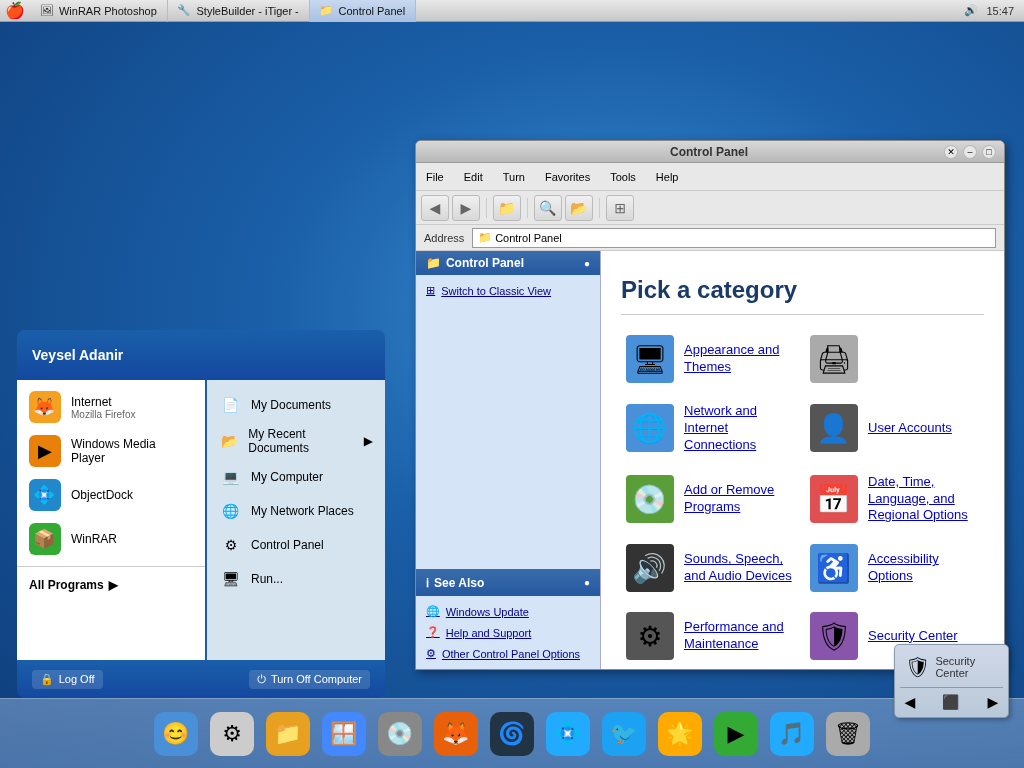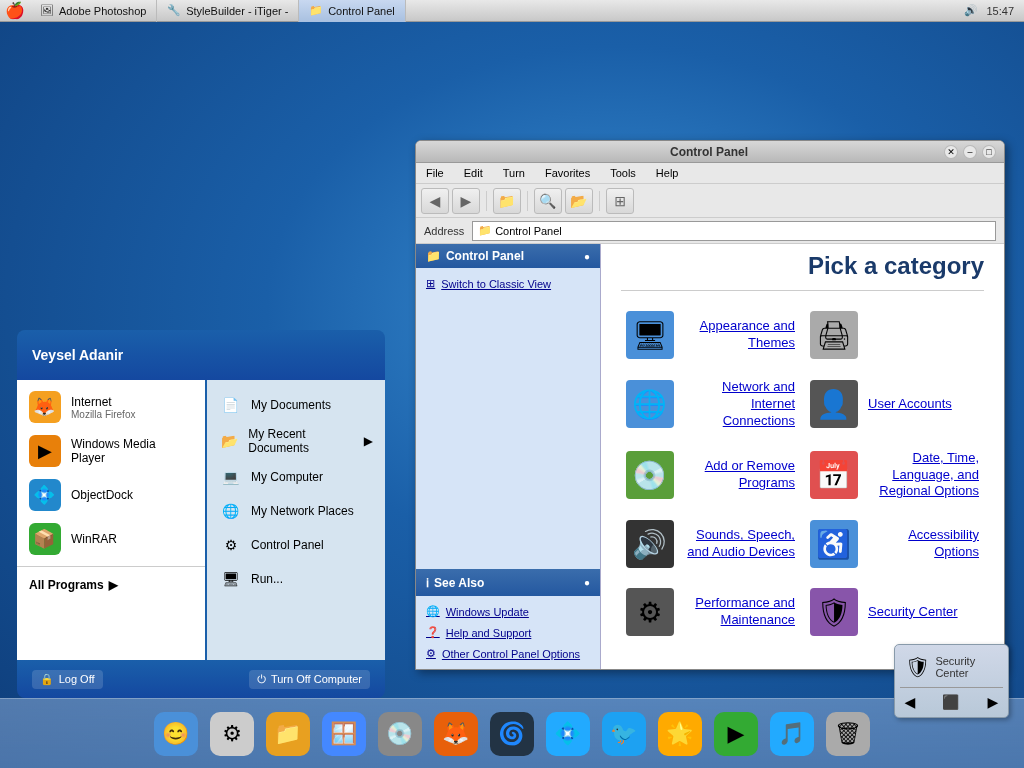--- a/index.html
+++ b/index.html
@@ -261,21 +261,21 @@
       align-items: center;
       justify-content: center;
       font-size: 9px;
       cursor: pointer;
       border: 1px solid rgba(0,0,0,0.2);
     }
     .cp-btn-close { background: #e8e8e8; }
     .cp-btn-min { background: #e8e8e8; }
     .cp-btn-max { background: #e8e8e8; }
     .cp-menubar {
-      height: 21px;
+      height: 28px;
       background: #e8e8e8;
       display: flex;
       align-items: center;
       padding: 0 5px;
       border-bottom: 1px solid #ccc;
       gap: 10px;
     }
     .cp-menu-item {
       font-size: 11px;
       color: #000;
@@ -379,23 +379,22 @@
       font-size: 12px;
       font-weight: bold;
       padding: 5px 10px;
       display: flex;
       align-items: center;
       gap: 5px;
     }
     .cp-main {
       flex: 1;
       background: white;
-      padding: 8px 20px;
+      padding: 25px 20px;
       overflow-y: auto;
-      text-align: right;
     }
     .cp-pick-title {
       font-size: 24px;
       color: #1a3a6a;
       font-weight: bold;
       margin-bottom: 15px;
       border-bottom: 1px solid #ccc;
       padding-bottom: 10px;
     }
     .cp-categories {
@@ -480,21 +479,21 @@
 </head>
 <body>
 
 <div class="desktop"></div>
 
 <div class="menubar">
   <div class="menubar-apple">🍎</div>
   <div class="menubar-tabs">
     <div class="menubar-tab">
       <span>🖼</span>
-      <span>Adobe Photoshop</span>
+      <span>WinRAR Photoshop</span>
     </div>
     <div class="menubar-tab">
       <span>🔧</span>
       <span>StyleBuilder - iTiger -</span>
     </div>
     <div class="menubar-tab active">
       <span>📁</span>
       <span>Control Panel</span>
     </div>
   </div>

